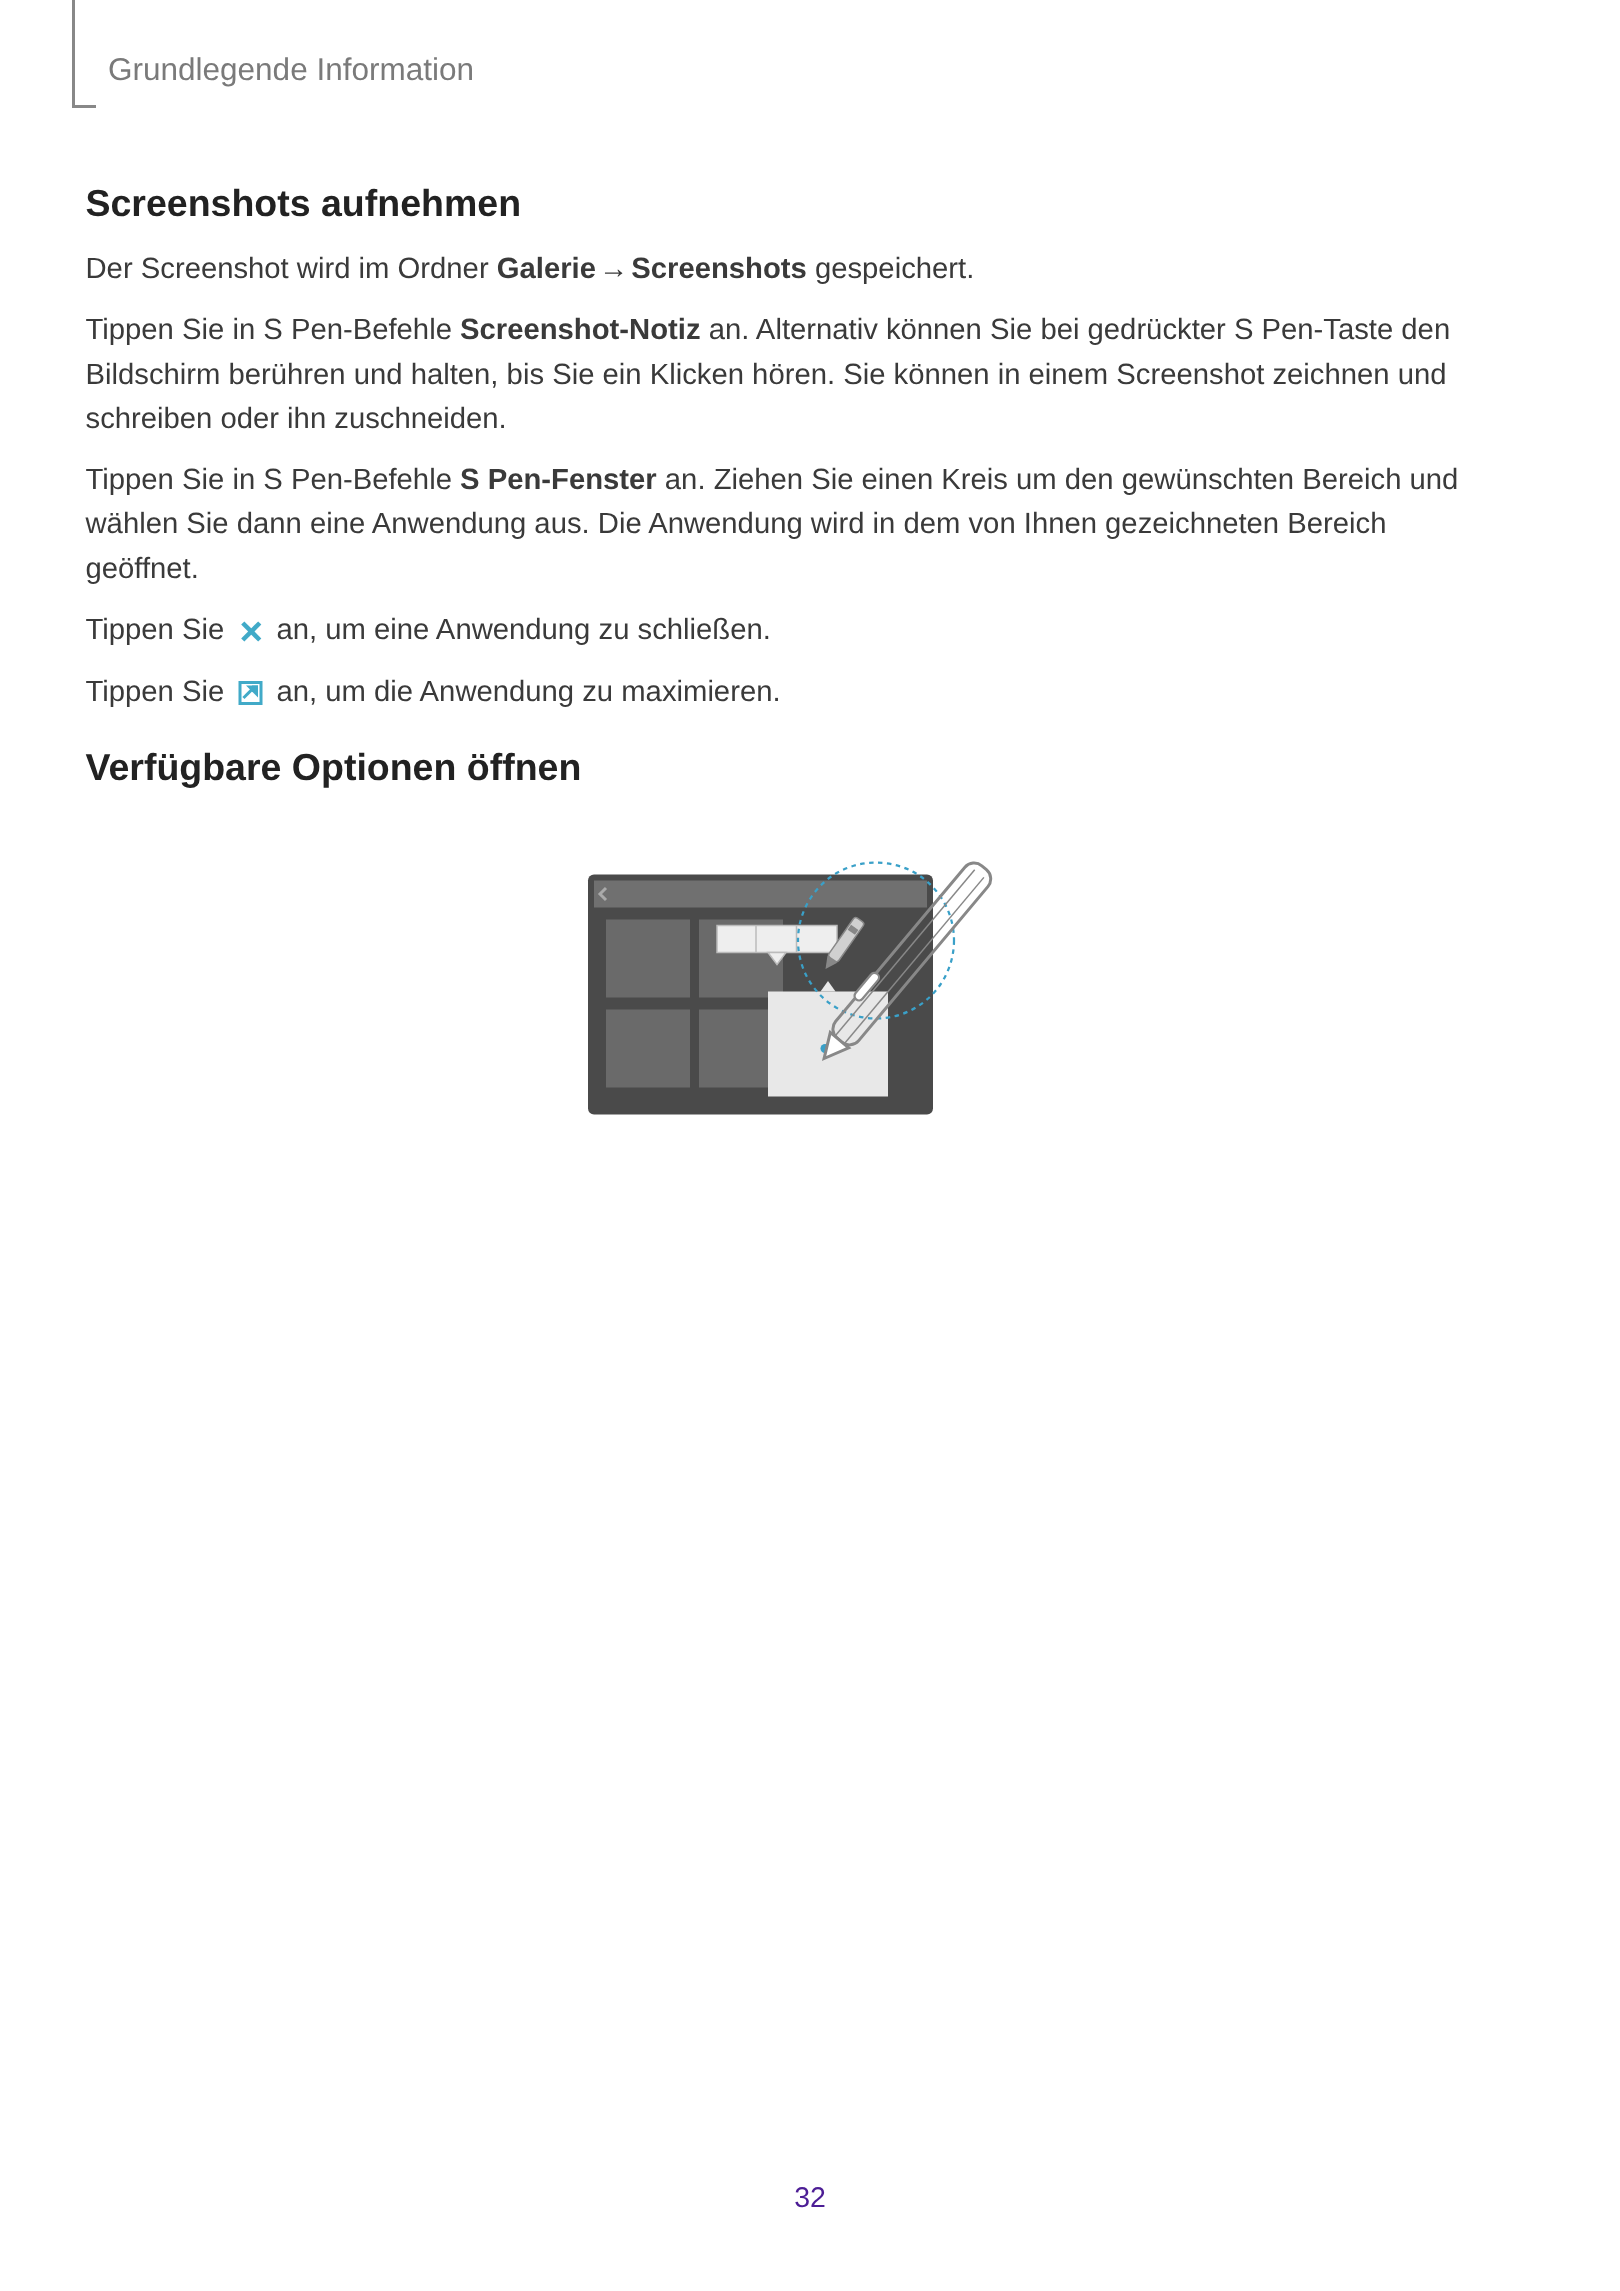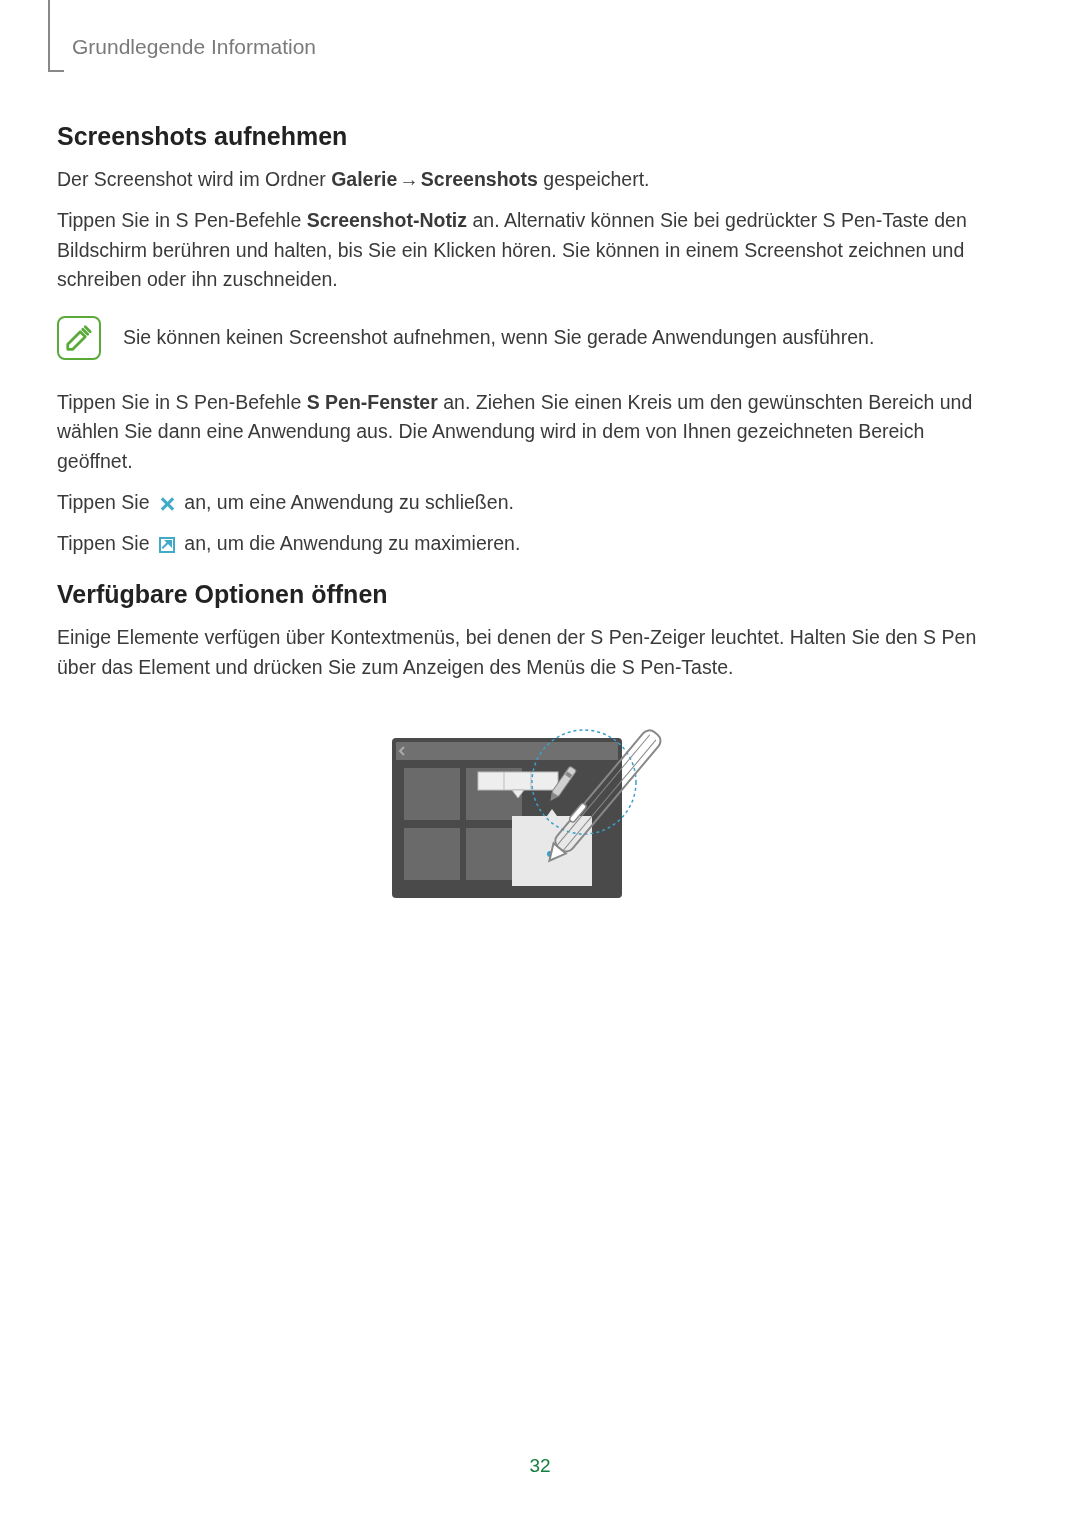--- a/index.html
+++ b/index.html
@@ -128,62 +128,51 @@
     margin: 24px auto 0;
     display:flex;
     justify-content:center;
   }
   .pagenum {
     position:absolute;
     bottom: 50px;
     left:0; right:0;
     text-align:center;
     font-size:19px;
-    color:#15803d;
+    color:#4c1d95;
   }
 </style>
 </head>
 <body>
 
 <div class="tab-mark"></div>
 <div class="page-header">Grundlegende Information</div>
 
 <div class="content">
 
   <h2>Screenshots aufnehmen</h2>
   <p>
     <span>Der Screenshot wird im Ordner </span><span class="bold">Galerie</span><span class="arrow"> → </span><span class="bold">Screenshots</span><span> gespeichert.</span>
   </p>
   <p>
     <span>Tippen Sie in S Pen-Befehle </span><span class="bold">Screenshot-Notiz</span><span> an. Alternativ können Sie bei gedrückter S Pen-Taste den Bildschirm berühren und halten, bis Sie ein Klicken hören. Sie können in einem Screenshot zeichnen und schreiben oder ihn zuschneiden.</span>
   </p>
 
-  <div class="note-row">
-    <div class="note-icon">
-      <svg viewBox="0 0 24 24" fill="none" stroke="#5aaa3a" stroke-width="2.2" stroke-linecap="round" stroke-linejoin="round">
-        <path d="M3 17 L13 7 L17 11 L7 21 L3 21 Z"></path>
-        <path d="M15 5 L19 9"></path>
-        <path d="M17 3 L21 7"></path>
-      </svg>
-    </div>
-    <div class="note-text">Sie können keinen Screenshot aufnehmen, wenn Sie gerade Anwendungen ausführen.</div>
-  </div>
 
   <p>
     <span>Tippen Sie in S Pen-Befehle </span><span class="bold">S Pen-Fenster</span><span> an. Ziehen Sie einen Kreis um den gewünschten Bereich und wählen Sie dann eine Anwendung aus. Die Anwendung wird in dem von Ihnen gezeichneten Bereich geöffnet.</span>
   </p>
   <p>
     <span>Tippen Sie </span><span class="icon-close inline-icon"></span><span> an, um eine Anwendung zu schließen.</span>
   </p>
   <p>
     <span>Tippen Sie </span><span class="icon-maximize inline-icon"></span><span> an, um die Anwendung zu maximieren.</span>
   </p>
 
   <h2>Verfügbare Optionen öffnen</h2>
-  <p>Einige Elemente verfügen über Kontextmenüs, bei denen der S Pen-Zeiger leuchtet. Halten Sie den S Pen über das Element und drücken Sie zum Anzeigen des Menüs die S Pen-Taste.</p>
 
   <div class="figure">
     <svg width="290" height="200" viewBox="0 0 290 200">
 
       <rect x="10" y="32" width="230" height="160" rx="4" fill="#4a4a4a"></rect>
 
       <rect x="14" y="36" width="222" height="18" fill="#707070"></rect>
       <polyline points="22,41 18,45 22,49" fill="none" stroke="#aaa" stroke-width="2"></polyline>
 
       <rect x="22" y="62" width="56" height="52" fill="#6a6a6a"></rect>

